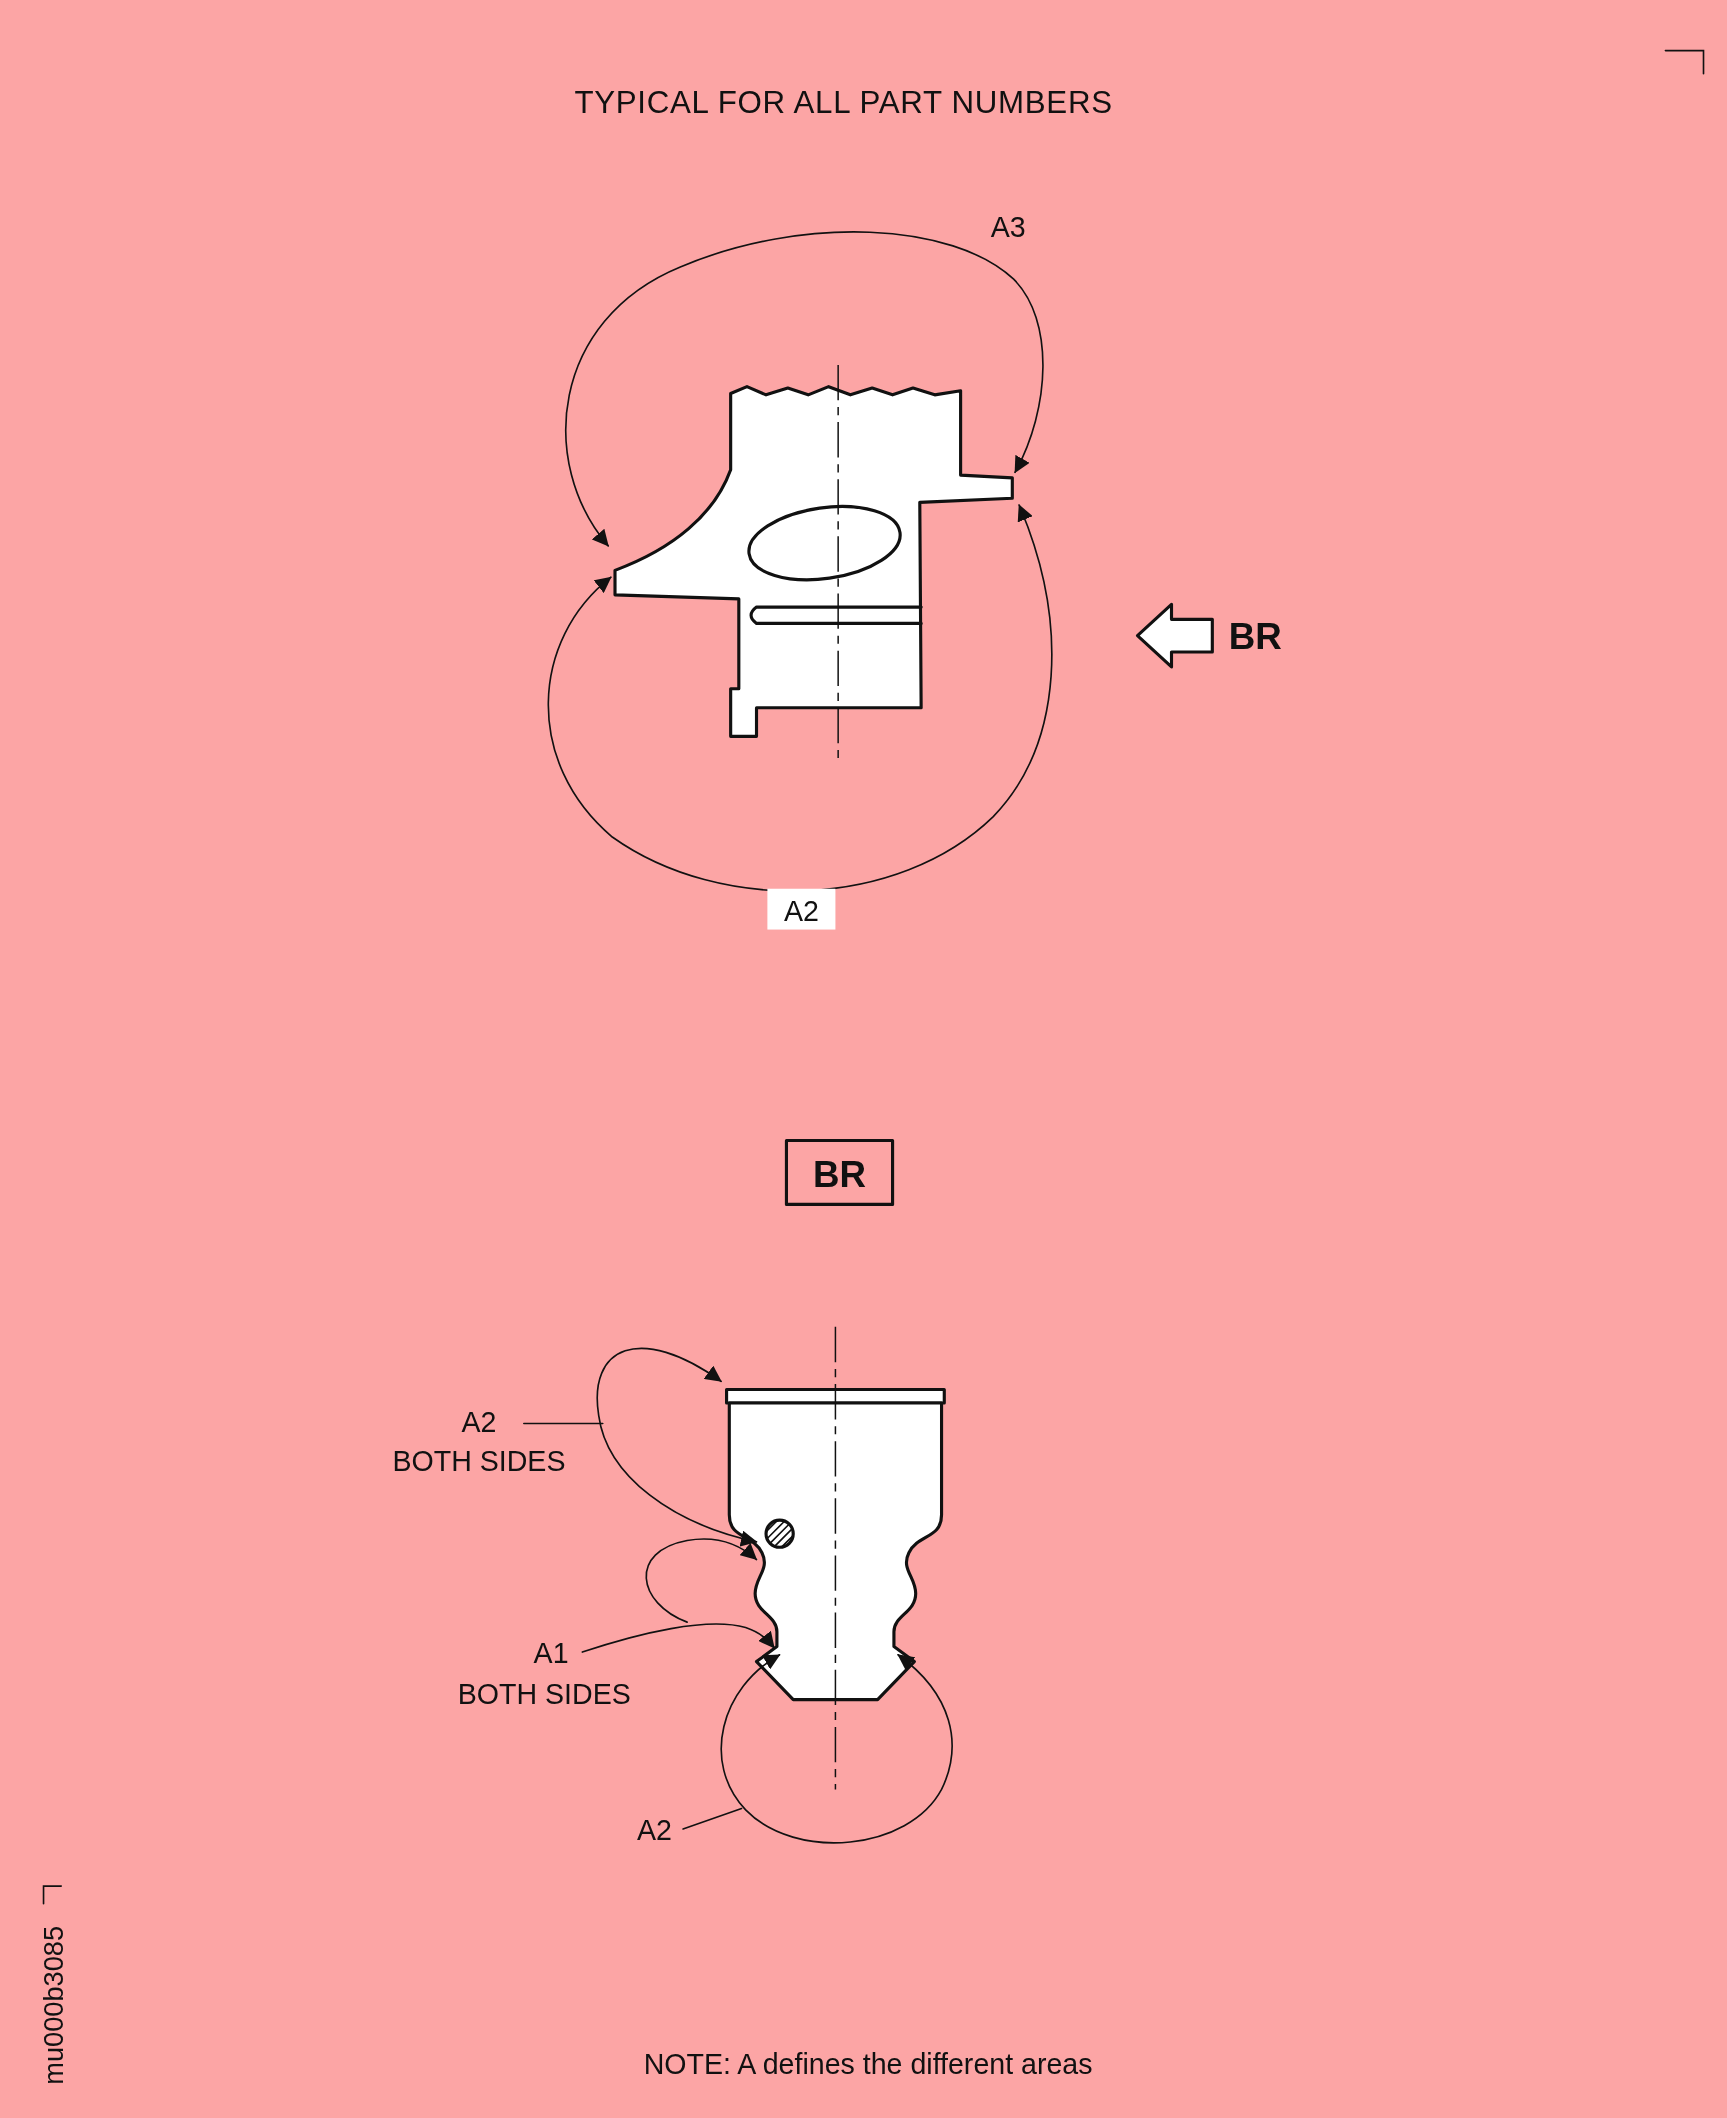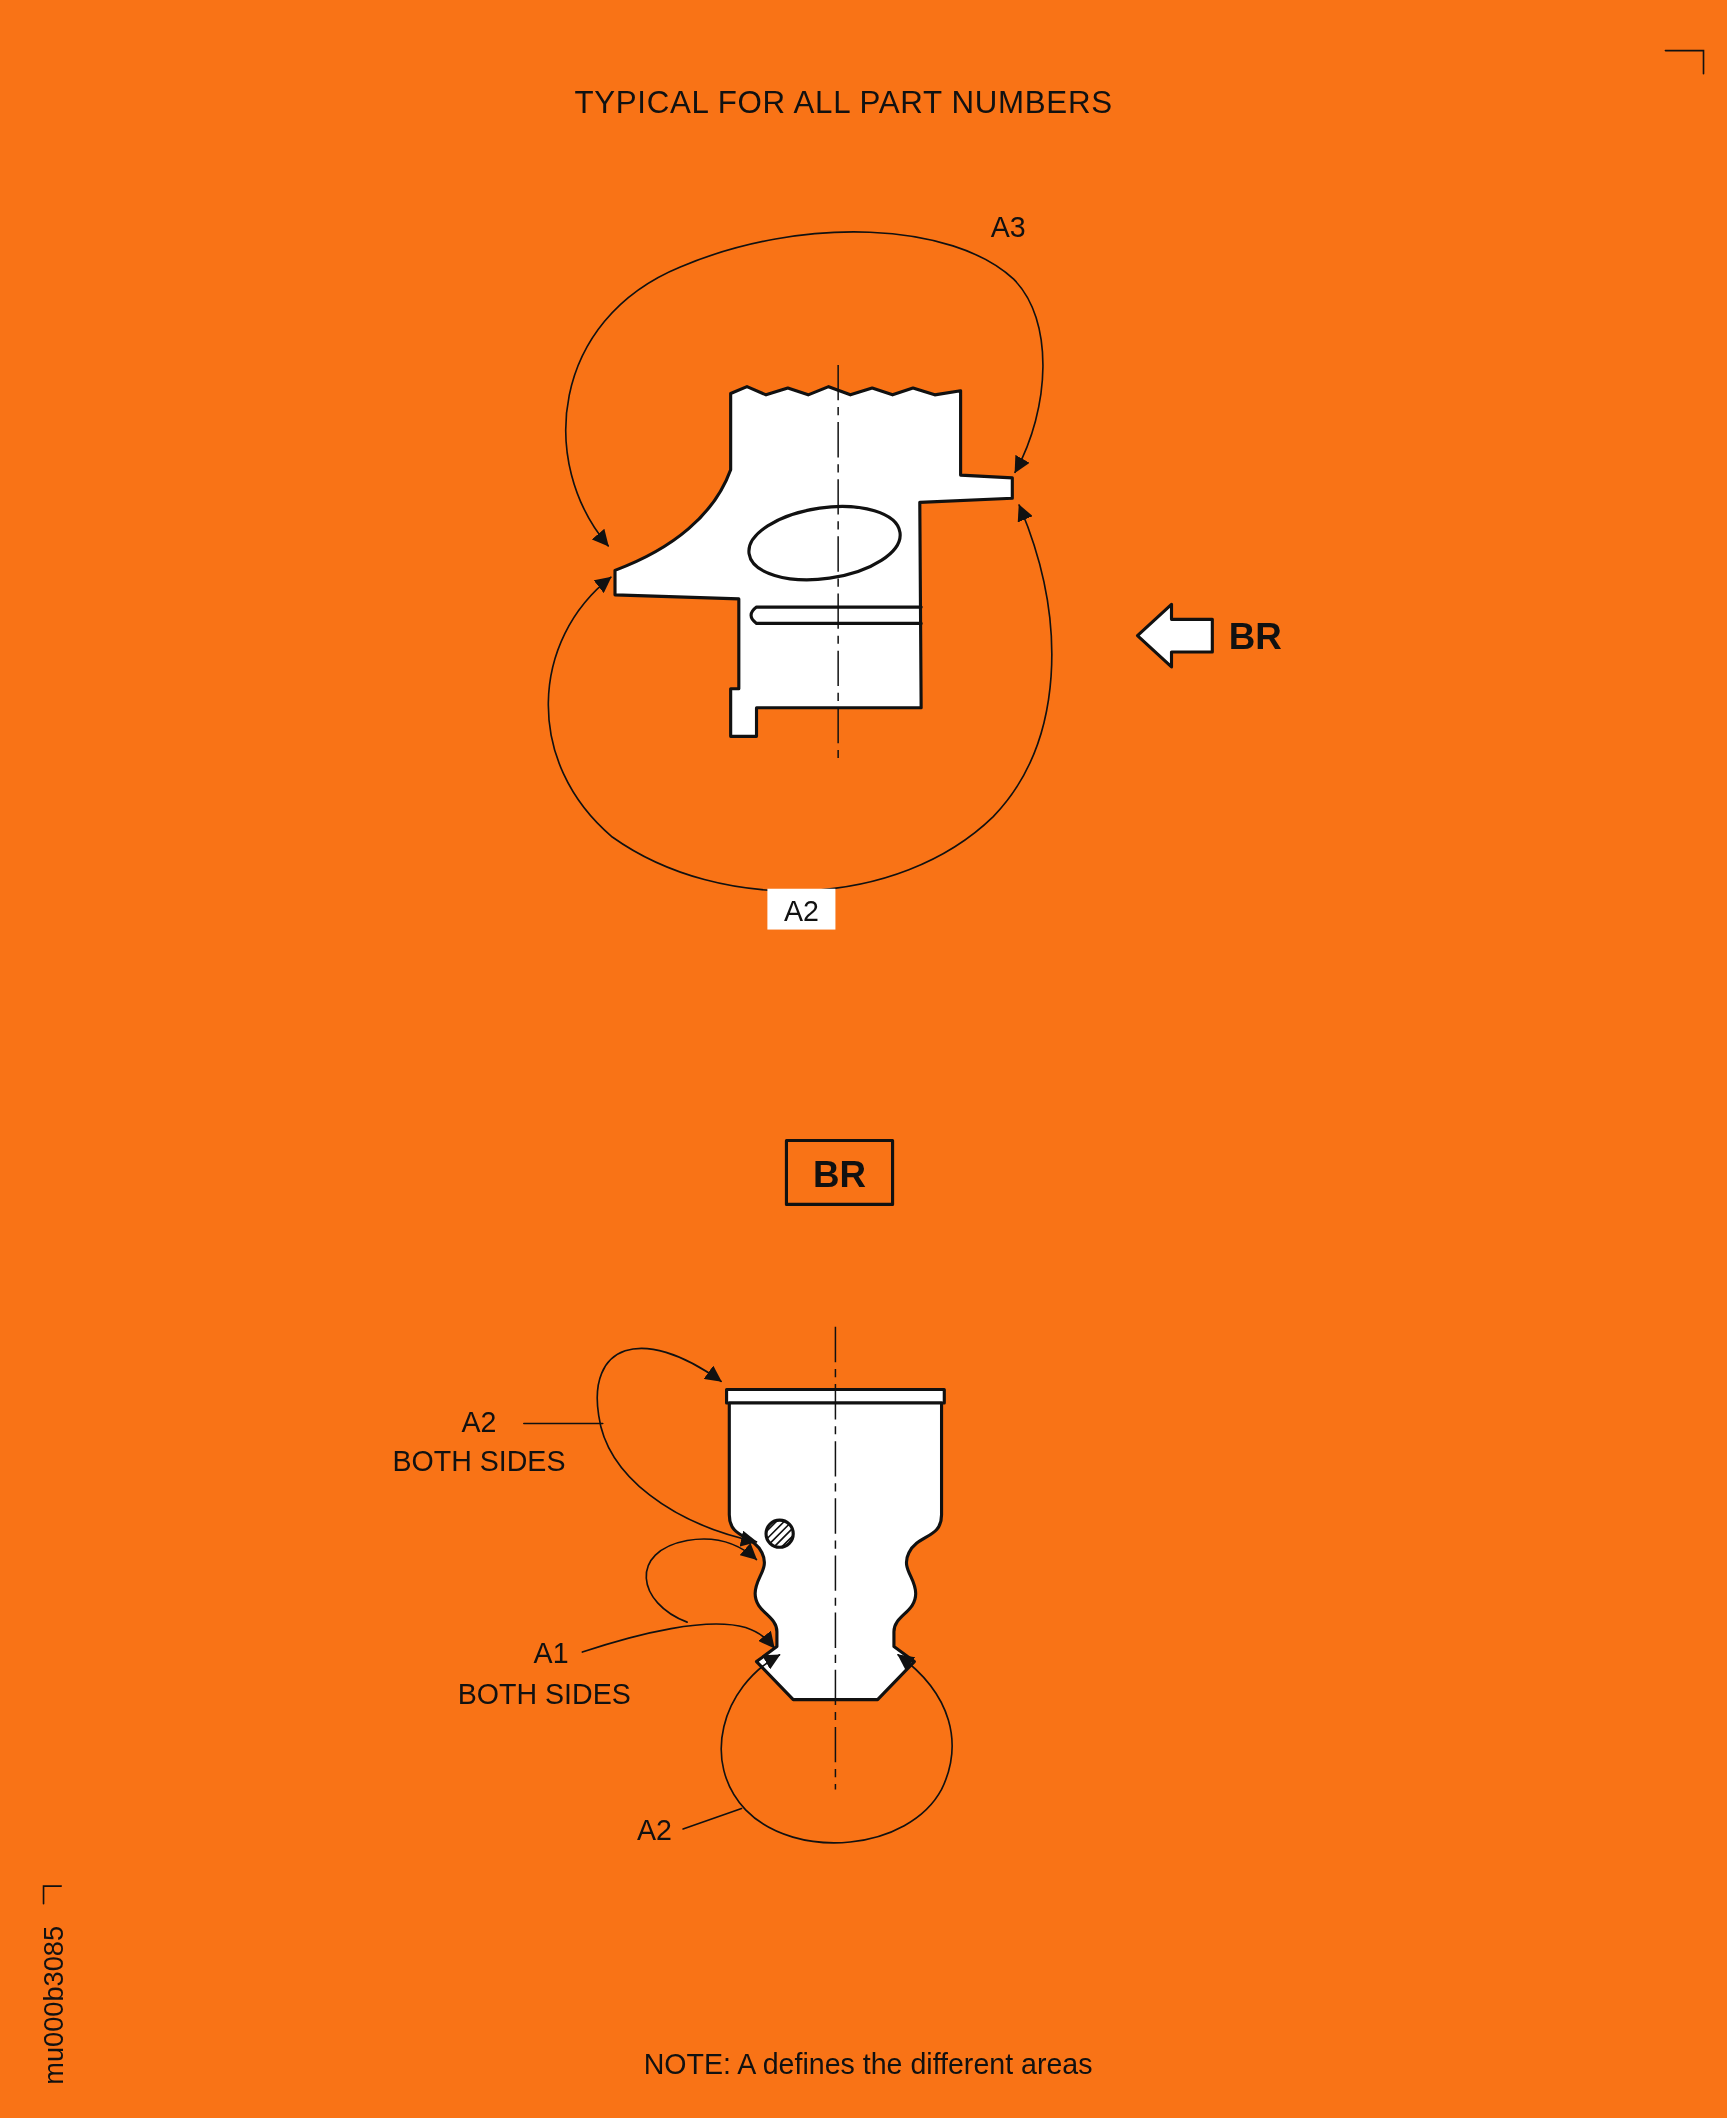--- a/index.html
+++ b/index.html
@@ -8,21 +8,21 @@
     background: #ffffff;
   }
   body {
     width: 1728px;
     height: 2119px;
     font-family: "Liberation Sans", sans-serif;
   }
   .page {
     width: 1728px;
     height: 2119px;
-    background: #f97316;
+    background: #fca5a5;
     position: relative;
   }
   svg { display: block; }
   .t  { fill: #111111; font-family: "Liberation Sans", sans-serif; }
   .lbl   { font-size: 21px; }
   .lbl-b { font-size: 27px; font-weight: bold; }
   .title { font-size: 23px; letter-spacing: 0.5px; }
   .note  { font-size: 21px; }
   .code  { font-size: 20px; }
   .thick { stroke: #111111; stroke-width: 2.3; fill: none; stroke-linejoin: round; stroke-linecap: round; }

